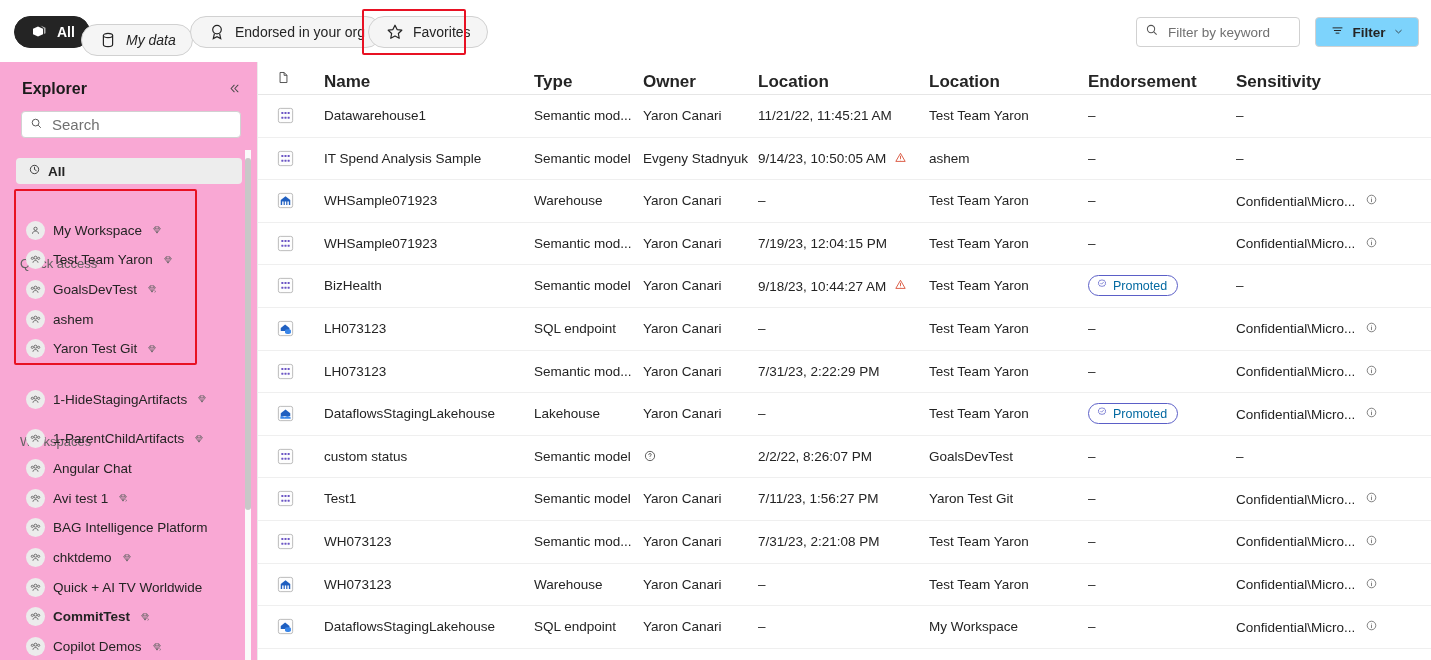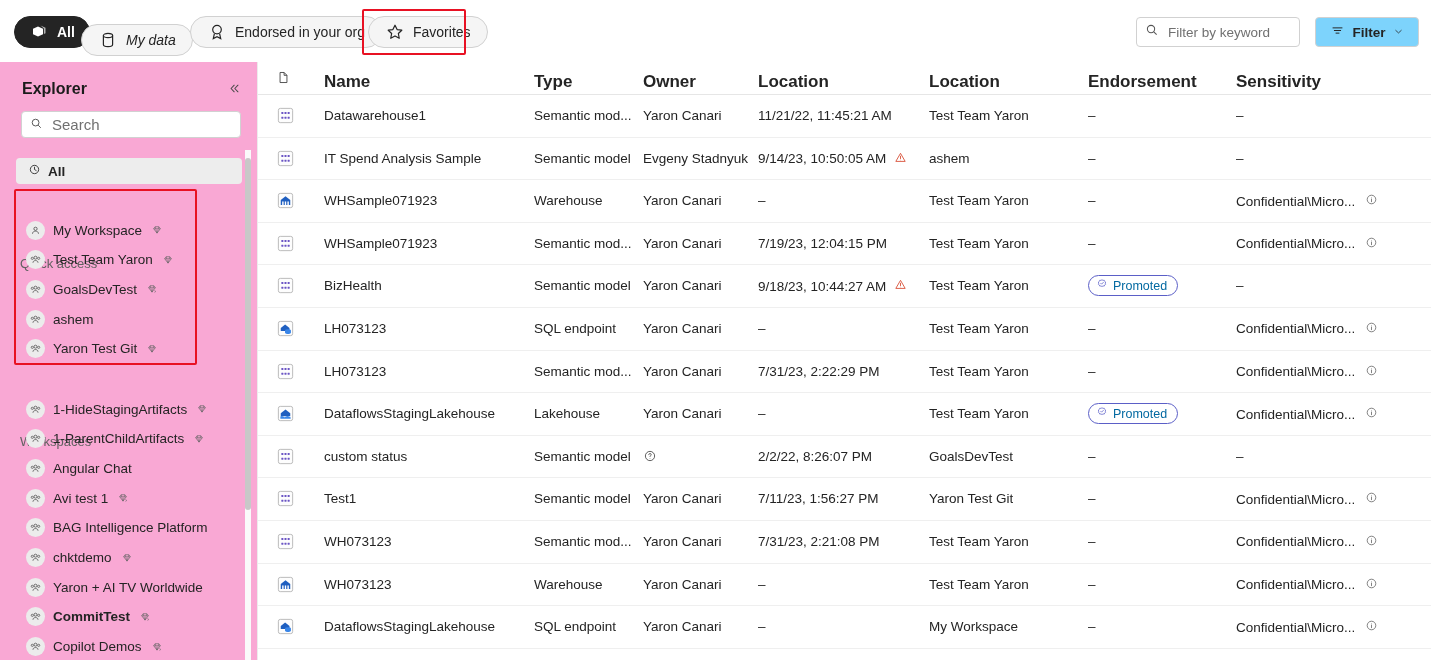--- a/index.html
+++ b/index.html
@@ -347,21 +347,21 @@
             <path d="M4.5 7.8 7 4.6h6l2.5 3.2L10 15.2z" fill="none" stroke="#616161" stroke-width="1.15"></path>
             <path d="M4.5 7.8h11M7 4.6 10 15.2 13 4.6" fill="none" stroke="#616161" stroke-width=".9"></path>
           </svg>
         </span>
       </div>
     </div>
 
   <div class="group-label" id="lbl-workspaces">Workspaces</div>
 
   <div id="ws-list">
-      <div class="ws-item" style="top: 334px; align-items: center;">
+      <div class="ws-item" style="top: 324px; align-items: center;">
         <span class="ws-avatar">
           <svg width="13" height="13" viewBox="0 0 20 20">
             <circle cx="10" cy="7.2" r="2.3" fill="none" stroke="#4a4a4a" stroke-width="1.15"></circle>
             <circle cx="5.1" cy="8.2" r="1.7" fill="none" stroke="#4a4a4a" stroke-width="1.05"></circle>
             <circle cx="14.9" cy="8.2" r="1.7" fill="none" stroke="#4a4a4a" stroke-width="1.05"></circle>
             <path d="M6.1 15c0-2.2 1.8-3.4 3.9-3.4s3.9 1.2 3.9 3.4" fill="none" stroke="#4a4a4a" stroke-width="1.15"></path>
           </svg>
         </span>
         <span>1-HideStagingArtifacts</span>
         <span class="gem">
@@ -447,21 +447,21 @@
       </div>
       <div class="ws-item" style="top: 512.2px;">
         <span class="ws-avatar">
           <svg width="13" height="13" viewBox="0 0 20 20">
             <circle cx="10" cy="7.2" r="2.3" fill="none" stroke="#4a4a4a" stroke-width="1.15"></circle>
             <circle cx="5.1" cy="8.2" r="1.7" fill="none" stroke="#4a4a4a" stroke-width="1.05"></circle>
             <circle cx="14.9" cy="8.2" r="1.7" fill="none" stroke="#4a4a4a" stroke-width="1.05"></circle>
             <path d="M6.1 15c0-2.2 1.8-3.4 3.9-3.4s3.9 1.2 3.9 3.4" fill="none" stroke="#4a4a4a" stroke-width="1.15"></path>
           </svg>
         </span>
-        <span>Yaron + AI TV Worldwide</span>
+        <span>Quick + AI TV Worldwide</span>
       </div>
       <div class="ws-item" style="top: 541.9px; font-weight: bold;">
         <span class="ws-avatar">
           <svg width="13" height="13" viewBox="0 0 20 20">
             <circle cx="10" cy="7.2" r="2.3" fill="none" stroke="#4a4a4a" stroke-width="1.15"></circle>
             <circle cx="5.1" cy="8.2" r="1.7" fill="none" stroke="#4a4a4a" stroke-width="1.05"></circle>
             <circle cx="14.9" cy="8.2" r="1.7" fill="none" stroke="#4a4a4a" stroke-width="1.05"></circle>
             <path d="M6.1 15c0-2.2 1.8-3.4 3.9-3.4s3.9 1.2 3.9 3.4" fill="none" stroke="#4a4a4a" stroke-width="1.15"></path>
           </svg>
         </span>

